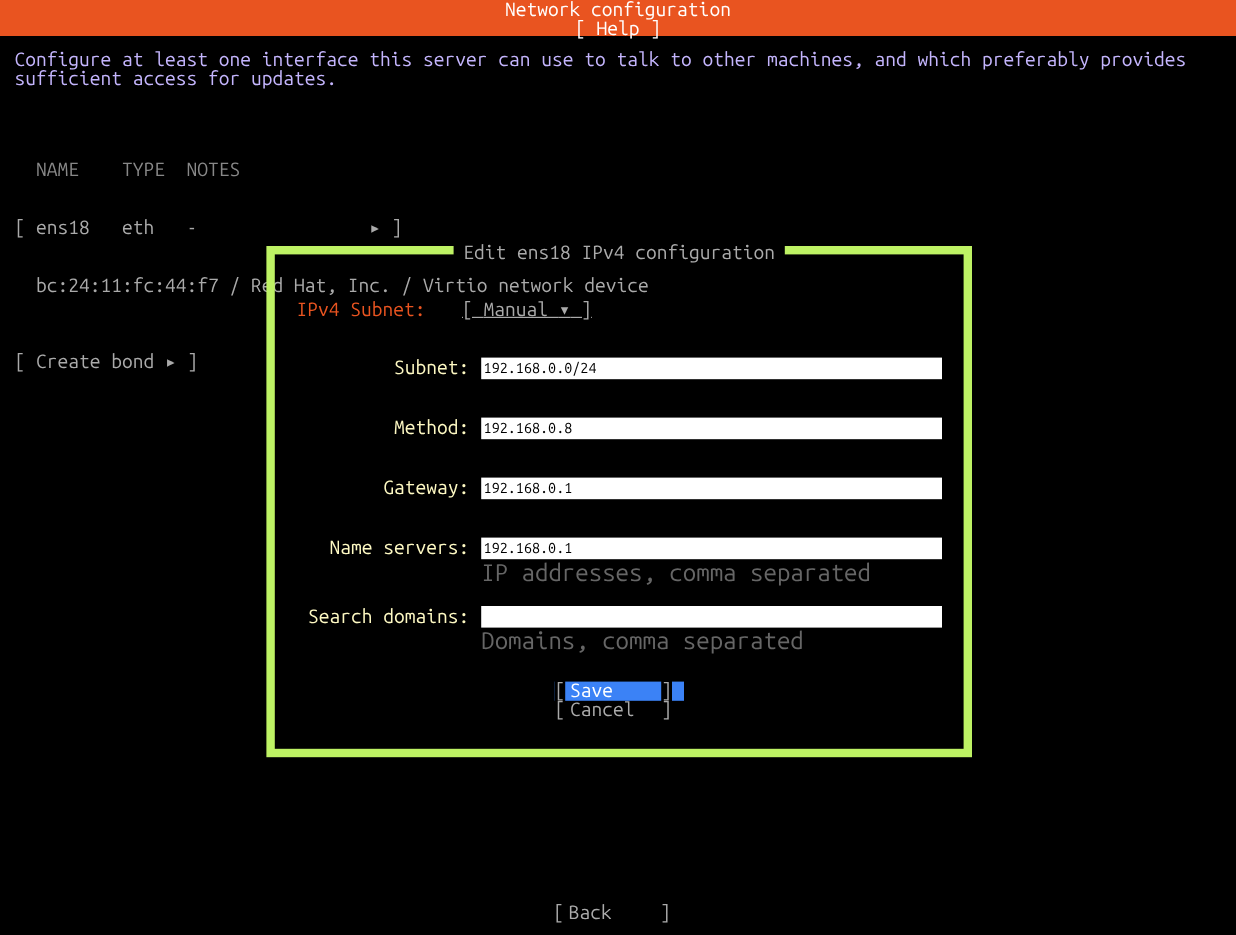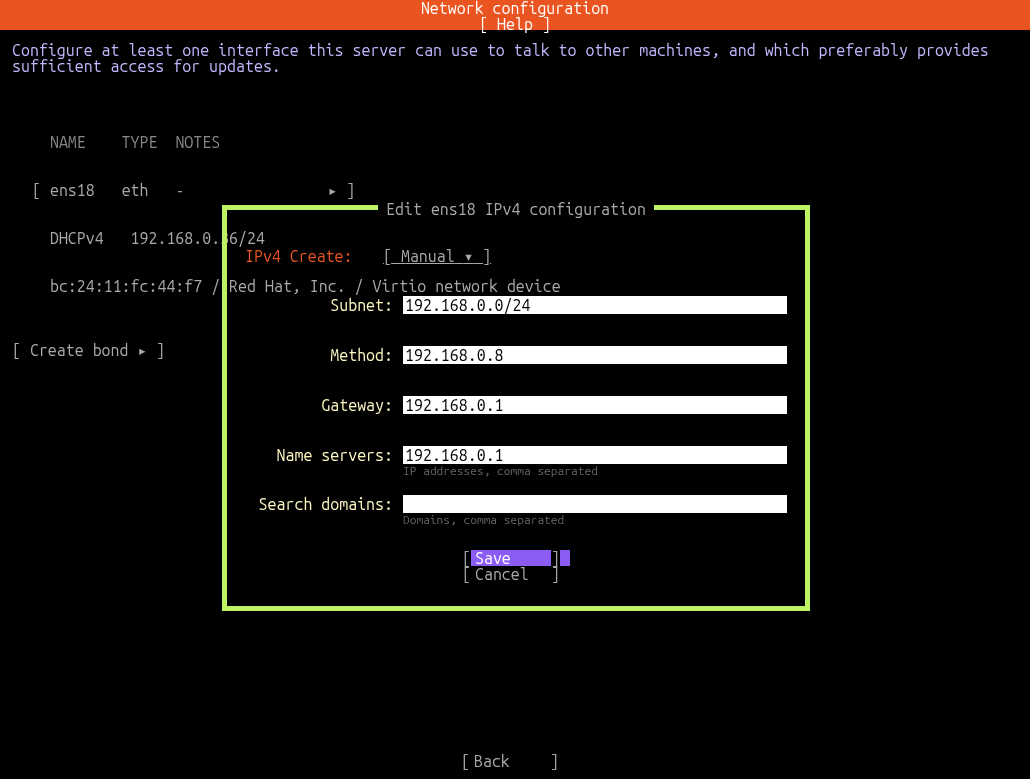--- a/index.html
+++ b/index.html
@@ -42,38 +42,37 @@
       margin-bottom: 28px;
       line-height: 1.0;
       white-space: pre-wrap;
     }
     .iface-block {
       color: #aaa;
       white-space: pre;
       font-family: inherit;
       margin-bottom: 16px;
       line-height: 1.0;
-      margin-left: 20px;
     }
     .iface-header {
       color: #888;
     }
     .iface-row {
       color: #aaa;
     }
     .create-bond {
       color: #aaa;
       margin-bottom: 16px;
     }
     .dialog-container {
       position: absolute;
       left: 222px;
       top: 205px;
       width: 588px;
-      border: 5px solid #bef264;
+      border: 7px solid #bef264;
     }
     .dialog-title-wrap {
       position: relative;
       height: 0;
     }
     .dialog-title {
       position: absolute;
       top: -9px;
       left: 0;
       right: 0;
@@ -120,43 +119,43 @@
       margin-left: 10px;
       flex: 1;
     }
     .form-input {
       background: #fff;
       color: #000;
       border: none;
       width: 384px;
       height: 18px;
       font-family: inherit;
-      font-size: 16px;
+      font-size: 12px;
       padding: 0 2px;
       display: block;
     }
     .form-input::placeholder {
       color: #000;
     }
     .form-hint {
       color: #666;
       margin-top: 1px;
-      font-size: 12px;
+      font-size: 20px;
     }
     .dialog-buttons {
       text-align: center;
       margin-top: 24px;
     }
     .dlg-btn {
       display: inline-block;
       width: 108px;
       text-align: left;
     }
     .dlg-btn.save {
-      background: #8b5cf6;
+      background: #3b82f6;
       color: #fff;
     }
     .dlg-btn.save .btn-bracket {
       background: #000;
       color: #aaa;
     }
     .dlg-btn .btn-text {
       display: inline-block;
       width: 80px;
       padding-left: 4px;
@@ -190,34 +189,33 @@
   <span class="header-title">Network configuration</span>
   <span class="header-help">[ Help ]</span>
 </div>
 
 <div class="main-content">
   <div class="intro-text">Configure at least one interface this server can use to talk to other machines, and which preferably provides sufficient access for updates.</div>
 
   <div class="iface-block">
     <div class="iface-header">  <span>NAME</span>    <span>TYPE</span>  <span>NOTES</span></div>
     <div class="iface-row">[ <span>ens18</span>   <span>eth</span>   <span>-</span>                <span>▸</span> ]</div>
-    <div class="iface-row">  <span>DHCPv4   192.168.0.36/24</span></div>
     <div class="iface-row">  <span>bc:24:11:fc:44:f7 / Red Hat, Inc. / Virtio network device</span></div>
   </div>
 
   <div class="create-bond">[ Create bond ▸ ]</div>
 </div>
 
 <div class="dialog-container">
   <div class="dialog-title-wrap">
     <div class="dialog-title"><span class="dialog-title-inner">Edit ens18 IPv4 configuration</span></div>
   </div>
   <div class="dialog-body">
     <div class="method-row">
-      <span class="method-label">IPv4 Create:</span>
+      <span class="method-label">IPv4 Subnet:</span>
       <span class="method-select">[ <span>Manual</span>          <span>▾</span> ]</span>
     </div>
 
     <div class="form-row">
       <div class="form-label">Subnet:</div>
       <div class="form-input-wrap">
         <input class="form-input" type="text" value="192.168.0.0/24" style="">
       </div>
     </div>
 

